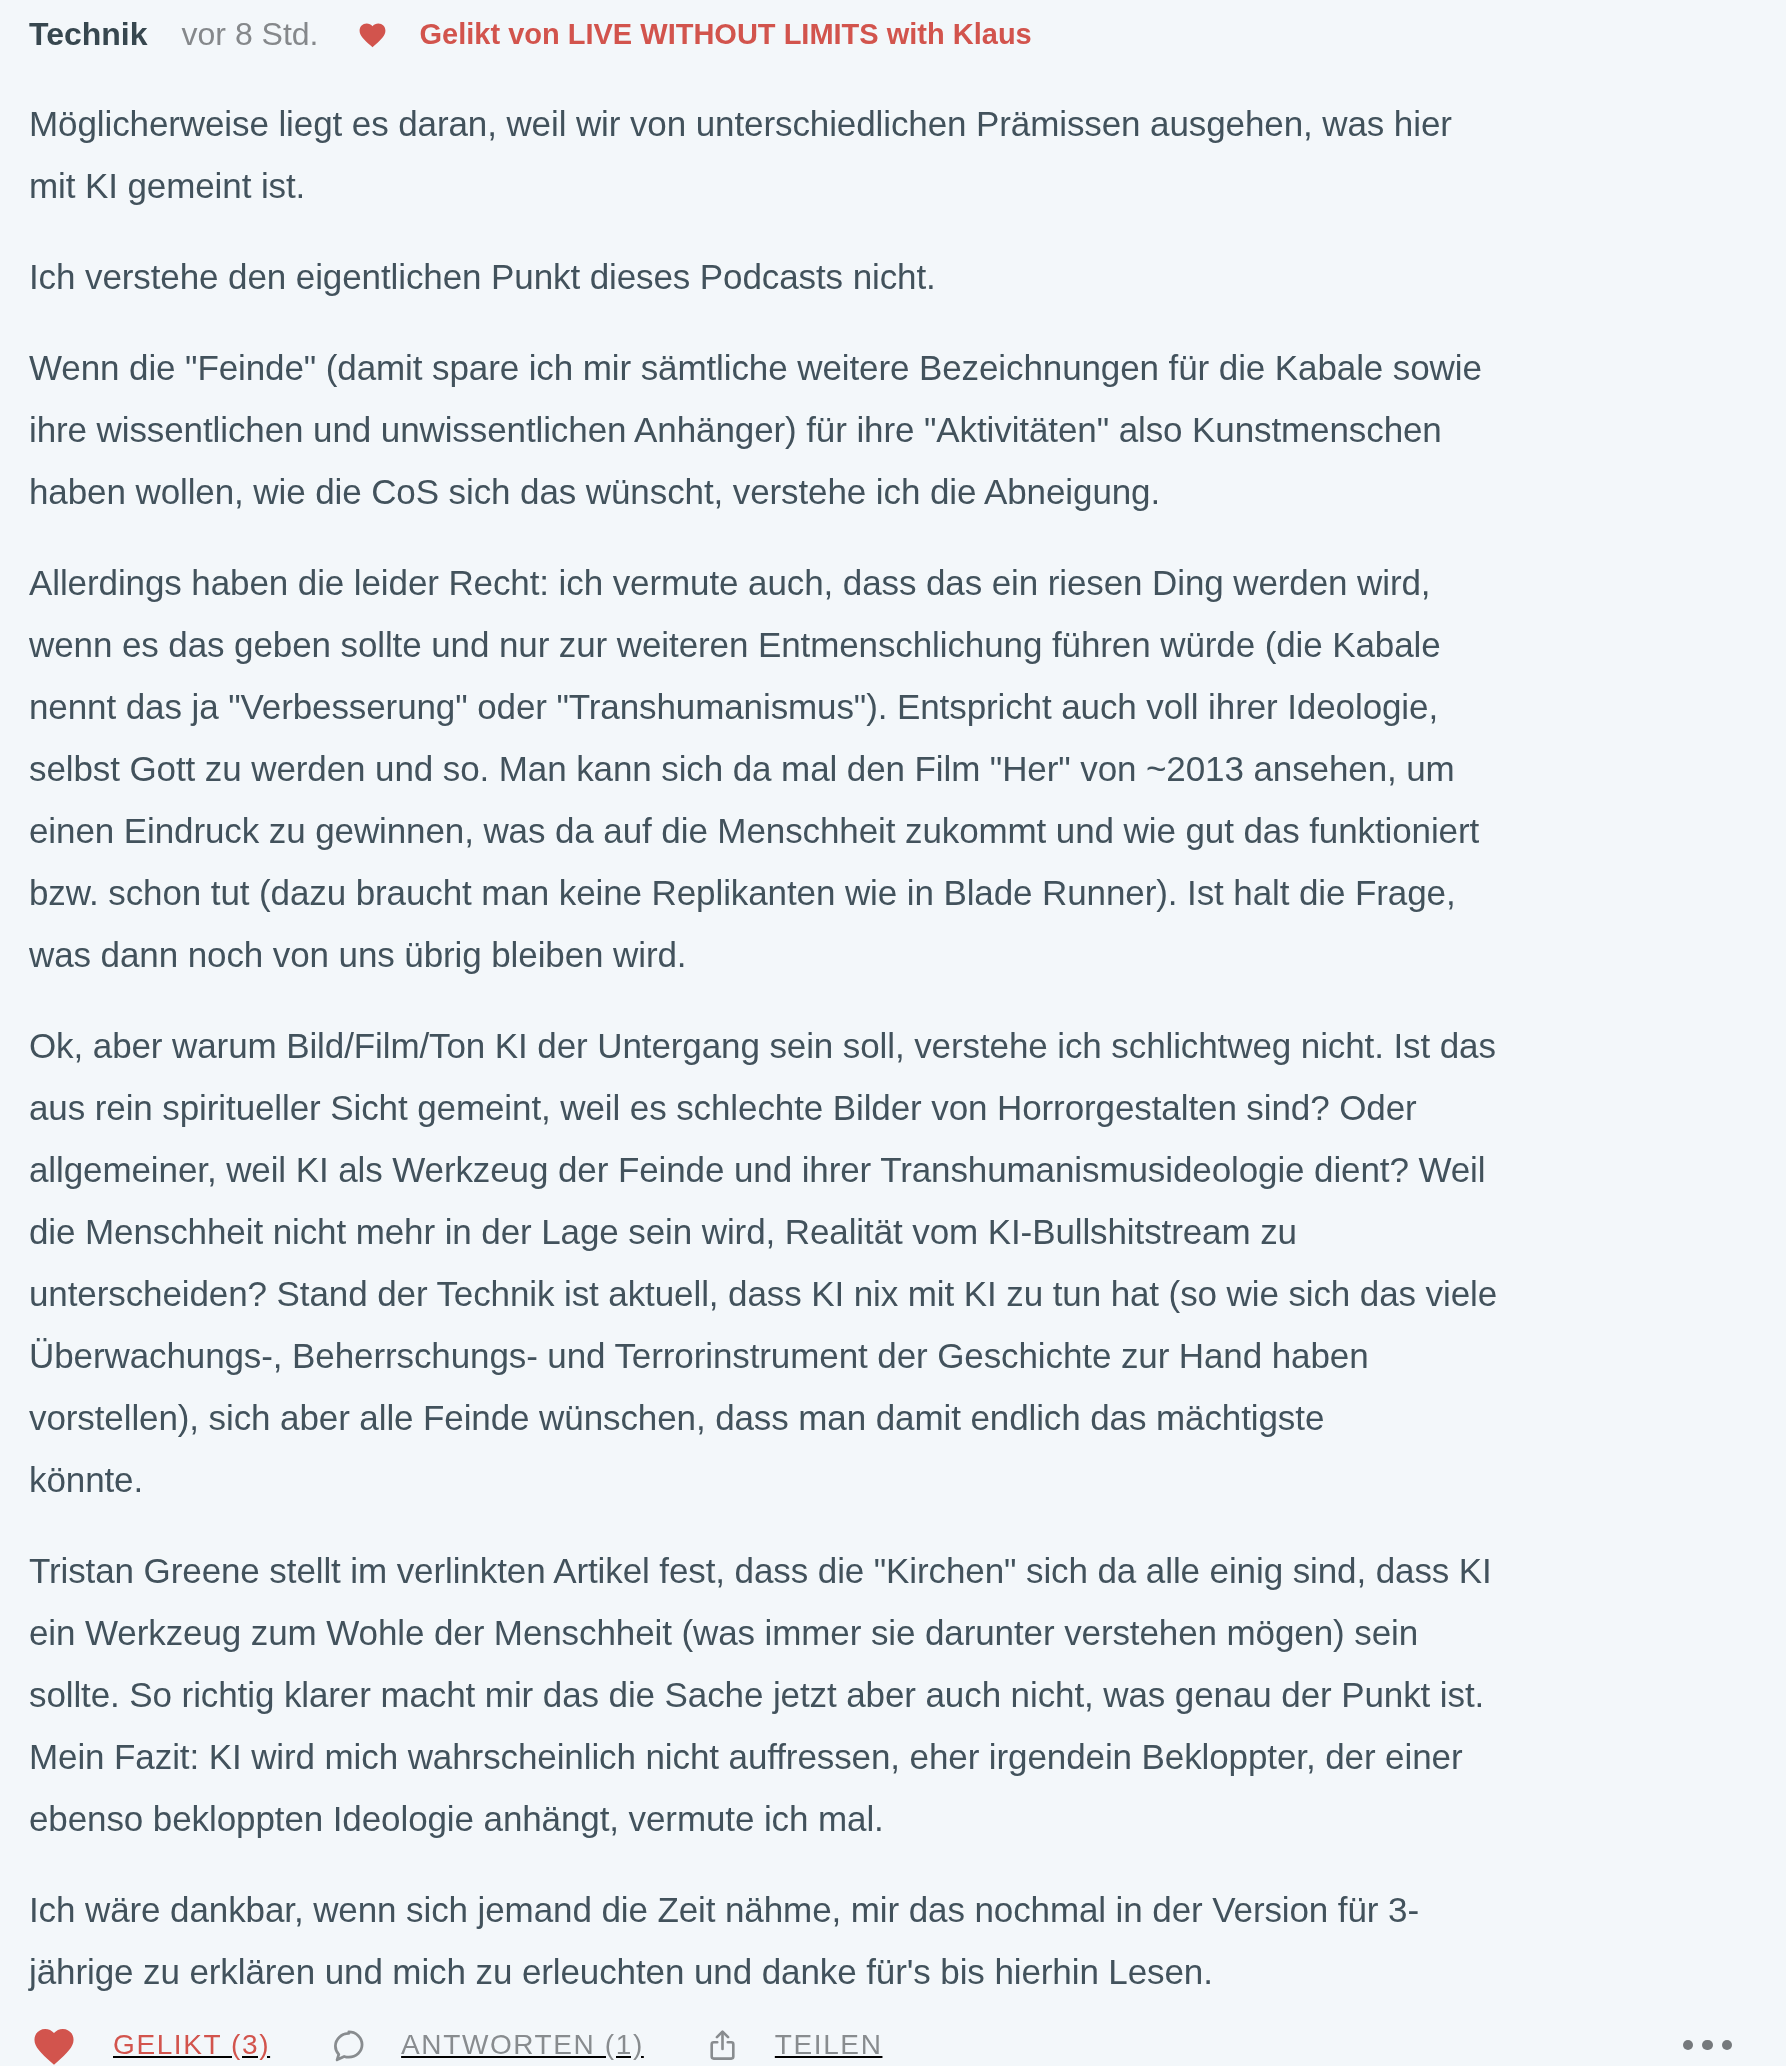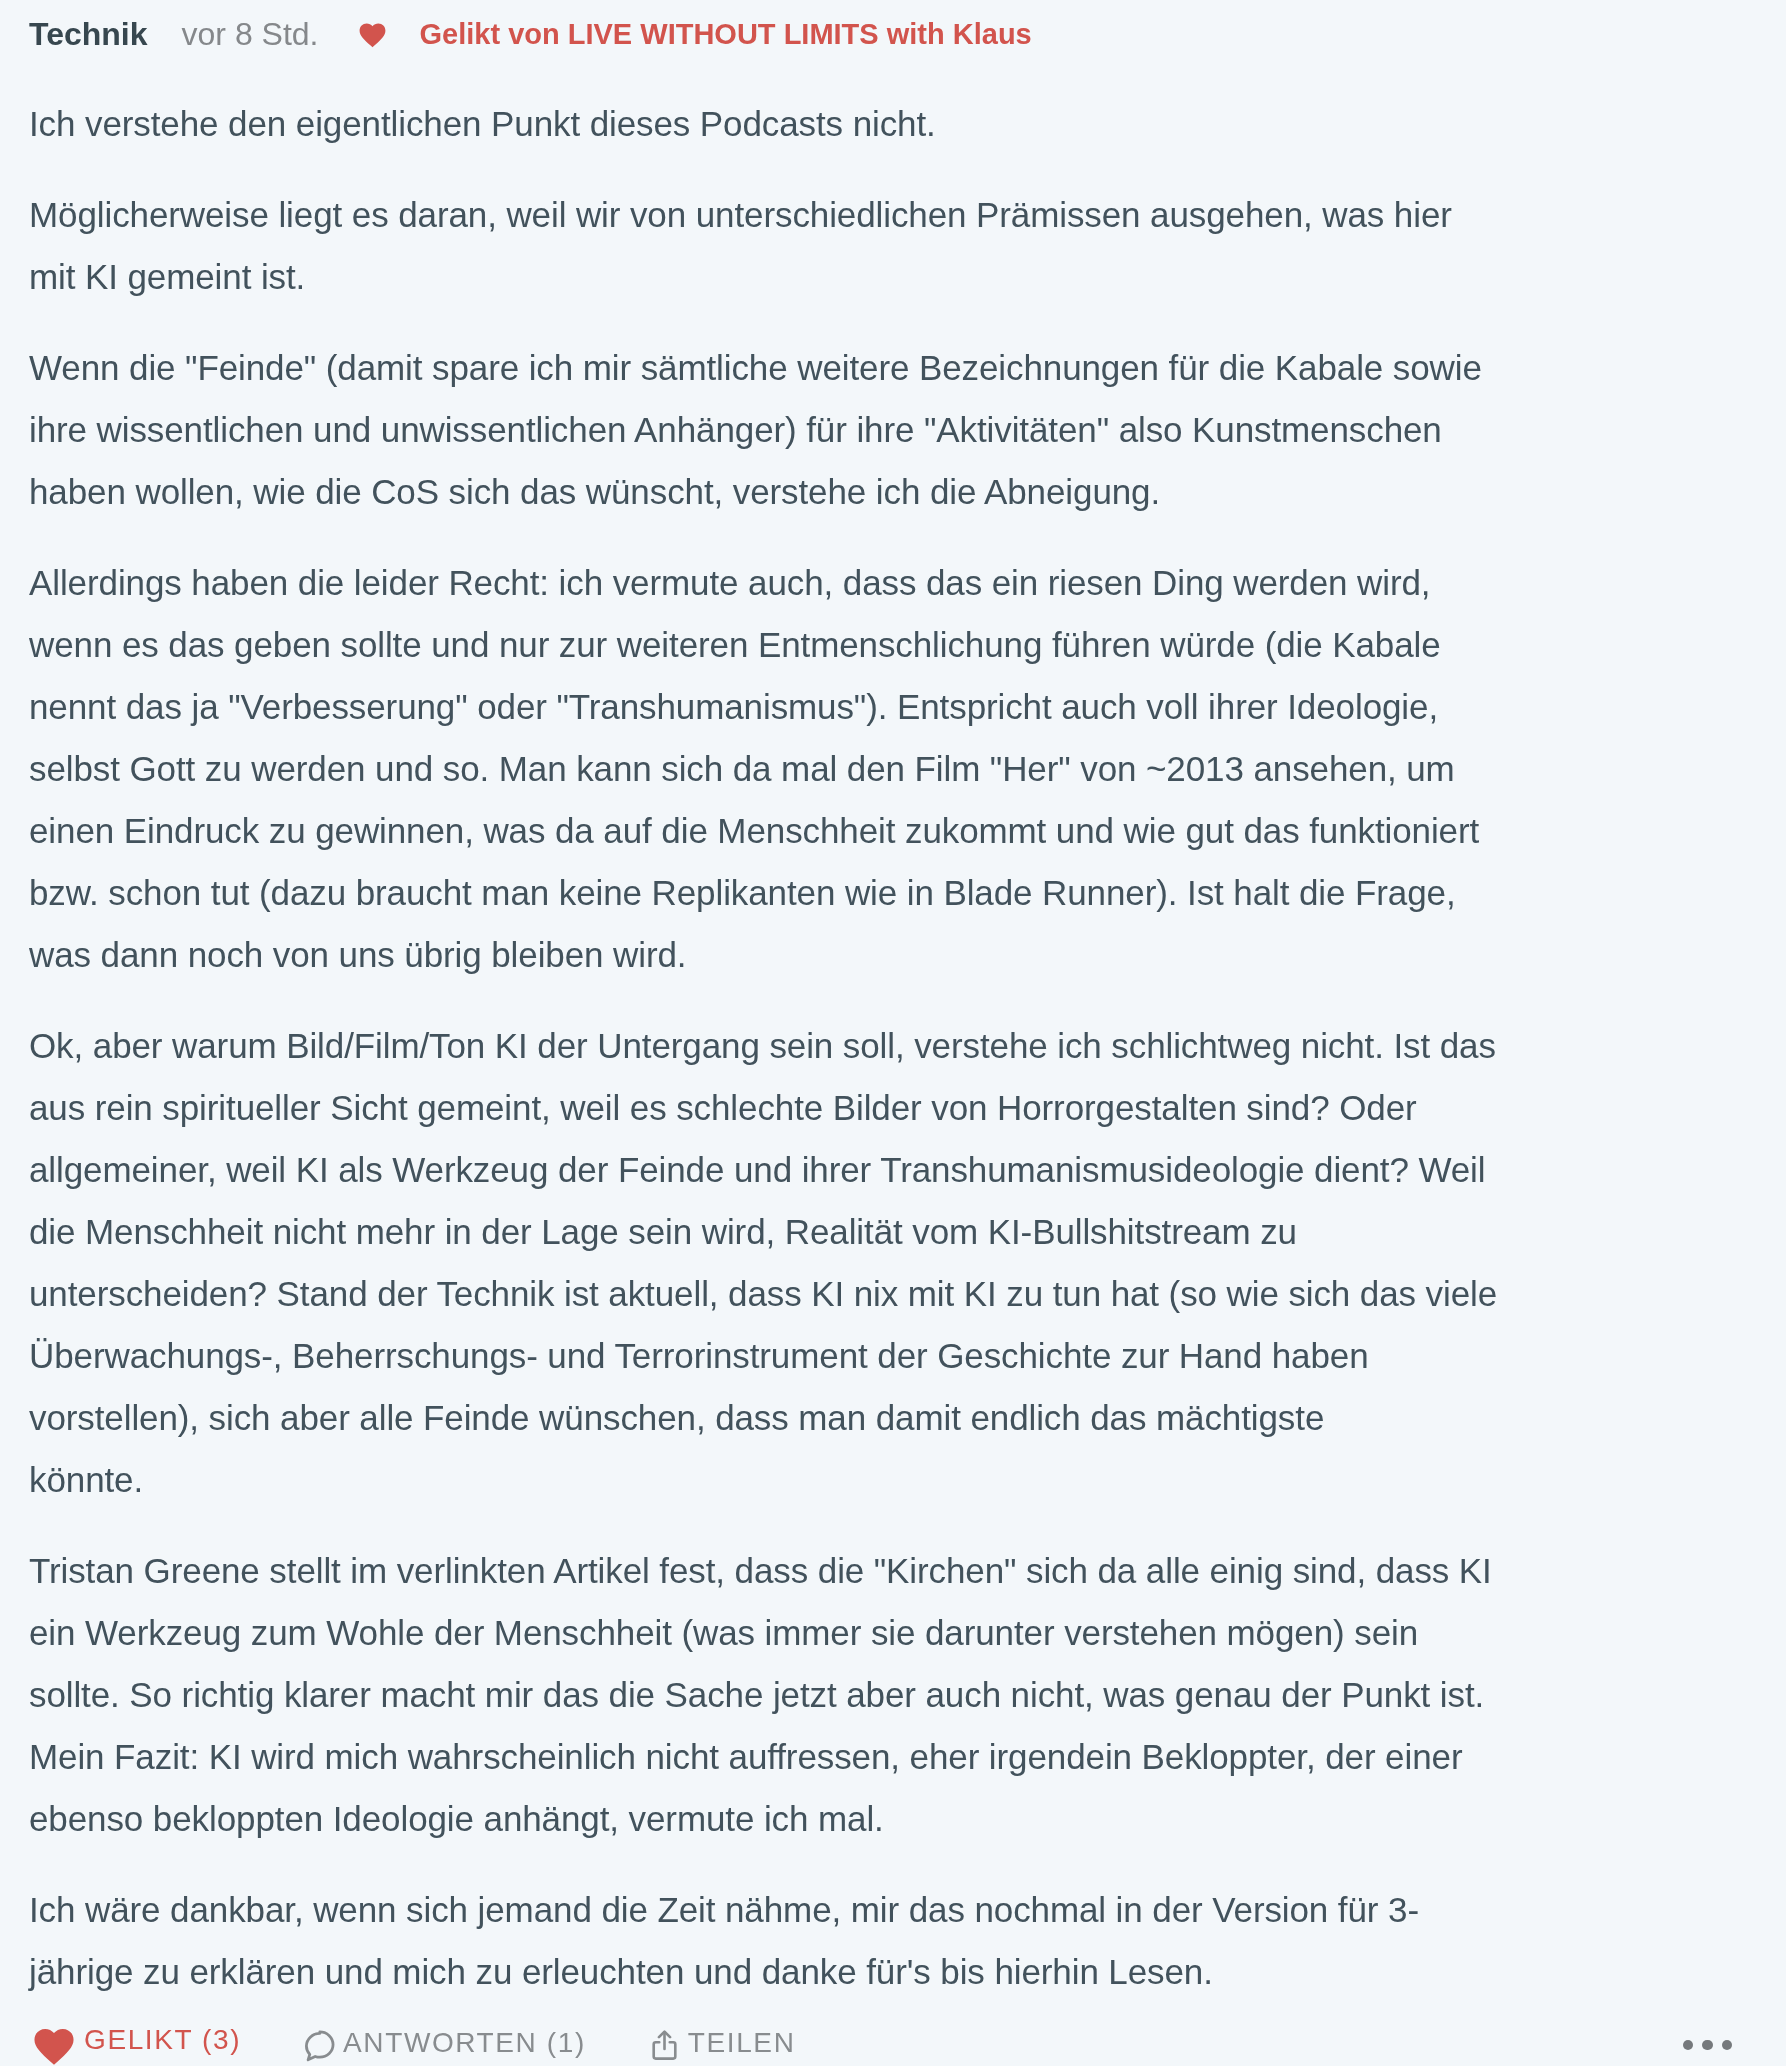--- a/index.html
+++ b/index.html
@@ -27,21 +27,21 @@
   .liked-text{font-size:29px;font-weight:700;color:var(--accent-red);}
   .comment-body{
     margin-top:35px;
     font-size:35px;line-height:62px;letter-spacing:-0.1px;
     color:var(--text);
   }
   .para{margin-top:29px;}
   .para:first-child{margin-top:0;}
   .line{white-space:nowrap;}
   .comment-actions{display:flex;align-items:center;margin-top:11.7px;height:60px;}
-  .action{display:flex;align-items:flex-start;gap:5px;background:none;border:none;padding:0;cursor:pointer;font-family:inherit;}
+  .action{display:flex;align-items:center;gap:34px;background:none;border:none;padding:0;cursor:pointer;font-family:inherit;text-decoration:underline;}
   .action + .action{margin-left:60px;}
   .action-label{font-size:28px;letter-spacing:1.6px;font-weight:500;color:var(--action-gray);}
   .action.like .action-label{color:var(--accent-red);}
   .heart-svg-big{width:50px;height:43px;flex:none;}
   .icon-svg{width:37px;height:37px;flex:none;}
   .more-button{margin-left:auto;margin-right:25px;display:flex;align-items:center;gap:9px;background:none;border:none;padding:6.5px 0;cursor:pointer;}
   .dot{width:10.4px;height:10.4px;border-radius:50%;background:#75797c;}
 </style>
 </head>
 <body>
@@ -54,25 +54,25 @@
     <span class="liked-badge">
       <svg class="heart-svg-small" viewBox="0 0 24 22" aria-hidden="true">
         <path fill="#d2544d" d="M12 20.85l-1.45-1.32C5.4 14.86 2 11.78 2 8 2 4.92 4.42 2.5 7.5 2.5c1.74 0 3.41.81 4.5 2.09C13.09 3.31 14.76 2.5 16.5 2.5 19.58 2.5 22 4.92 22 8c0 3.78-3.4 6.86-8.55 11.54L12 20.85z"></path>
       </svg>
       <span class="liked-text">Gelikt von LIVE WITHOUT LIMITS with Klaus</span>
     </span>
   </div>
 
   <div class="comment-body">
       <div class="para">
-        <div class="line">Ich verstehe den eigentlichen Punkt dieses Podcasts nicht.</div>
+        <div class="line">Möglicherweise liegt es daran, weil wir von unterschiedlichen Prämissen ausgehen, was hier</div>
+        <div class="line">mit KI gemeint ist.</div>
       </div>
       <div class="para">
-        <div class="line">Möglicherweise liegt es daran, weil wir von unterschiedlichen Prämissen ausgehen, was hier</div>
-        <div class="line">mit KI gemeint ist.</div>
+        <div class="line">Ich verstehe den eigentlichen Punkt dieses Podcasts nicht.</div>
       </div>
       <div class="para">
         <div class="line">Wenn die "Feinde" (damit spare ich mir sämtliche weitere Bezeichnungen für die Kabale sowie</div>
         <div class="line">ihre wissentlichen und unwissentlichen Anhänger) für ihre "Aktivitäten" also Kunstmenschen</div>
         <div class="line">haben wollen, wie die CoS sich das wünscht, verstehe ich die Abneigung.</div>
       </div>
       <div class="para">
         <div class="line">Allerdings haben die leider Recht: ich vermute auch, dass das ein riesen Ding werden wird,</div>
         <div class="line">wenn es das geben sollte und nur zur weiteren Entmenschlichung führen würde (die Kabale</div>
         <div class="line">nennt das ja "Verbesserung" oder "Transhumanismus"). Entspricht auch voll ihrer Ideologie,</div>

